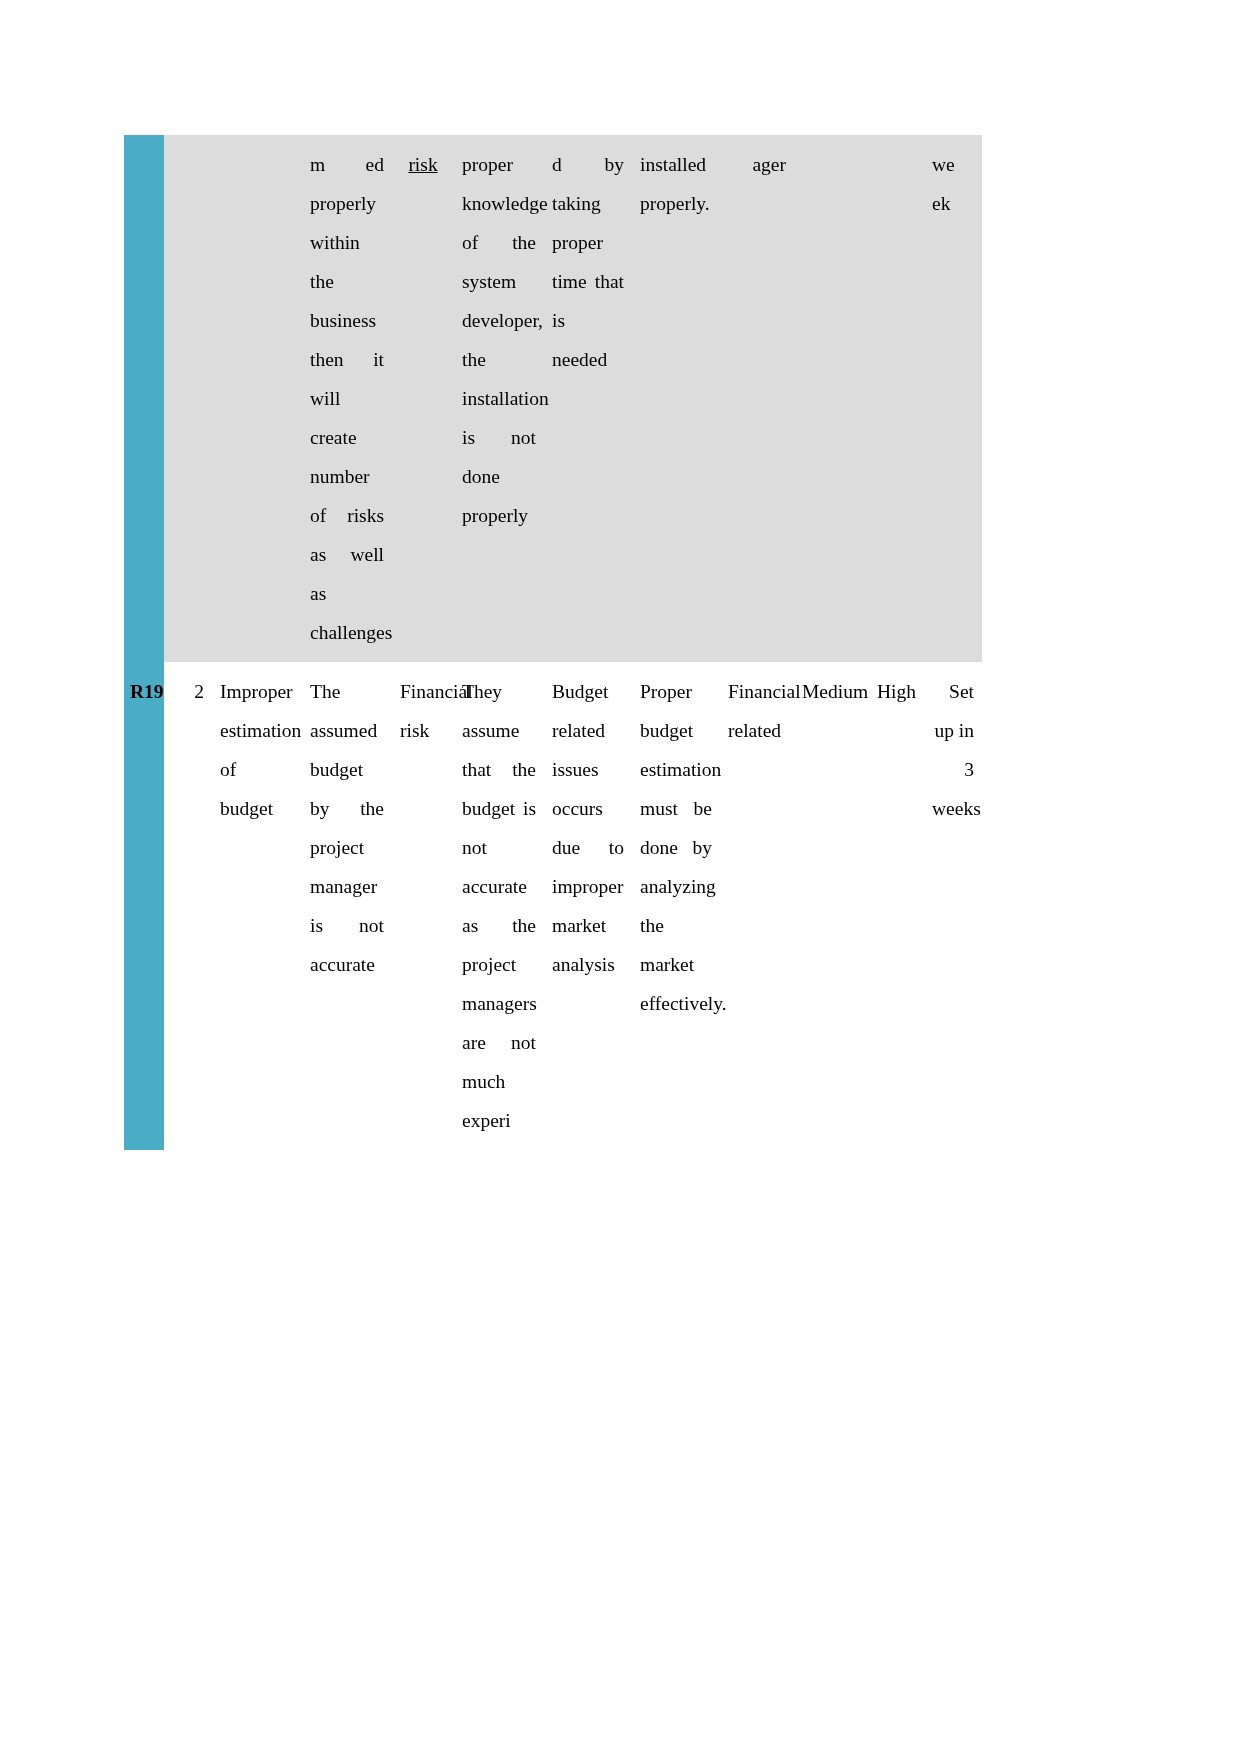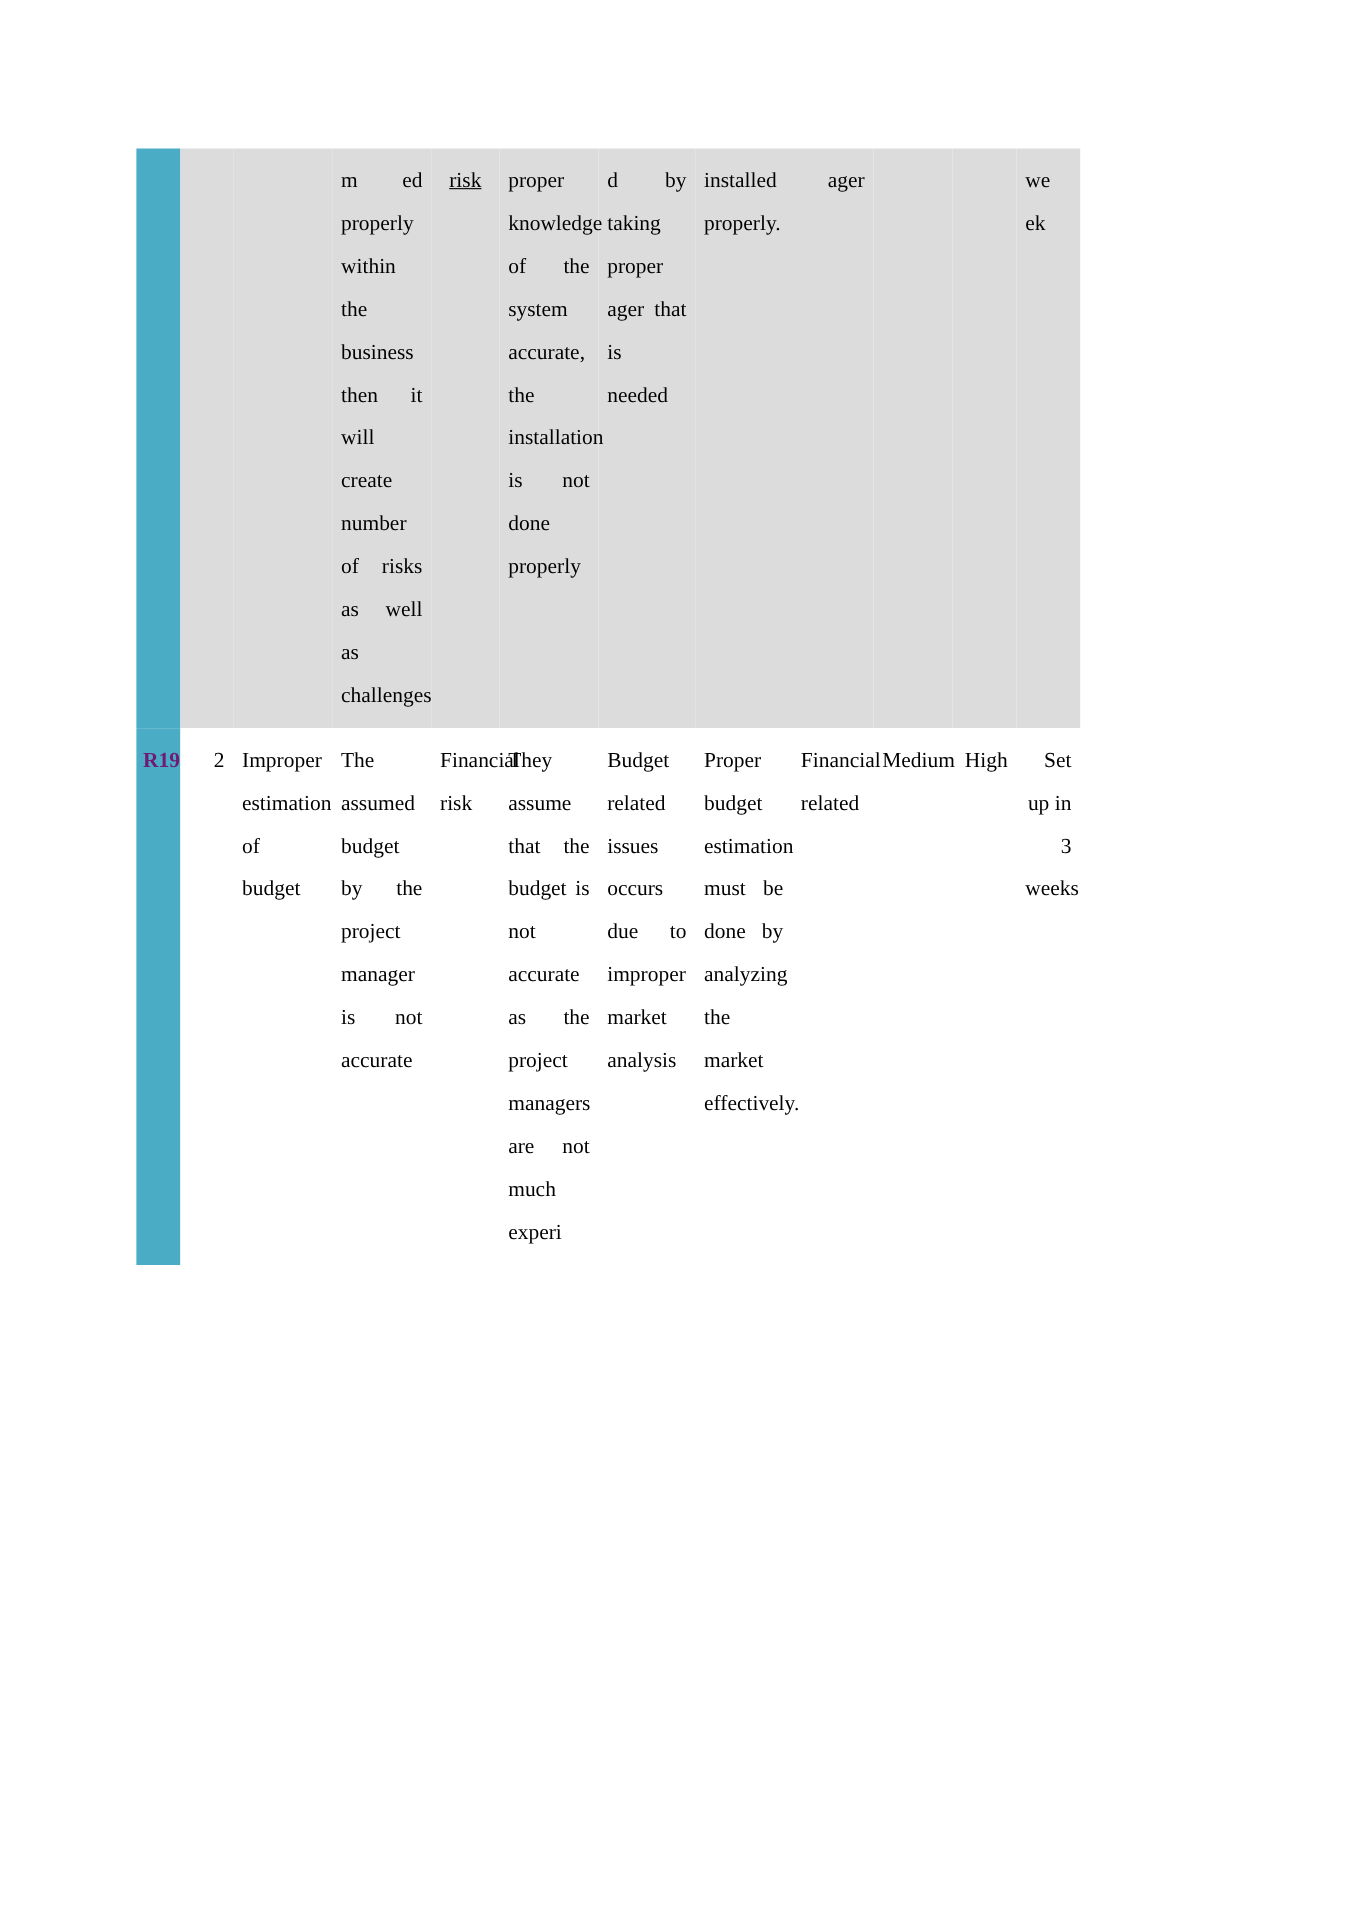--- a/index.html
+++ b/index.html
@@ -47,21 +47,21 @@
   }
   tr.row-data td.idcell {
     background: #4bacc6;
   }
   .cellpad {
     padding: 10px 8px 10px 8px;
     font-size: 19.5px;
     line-height: 39px;
   }
   .idcell .cellpad {
-    color: #701a75;
+    color: #000000;
     font-weight: bold;
     text-align: center;
     padding-left: 6px;
     padding-right: 6px;
   }
   .just { text-align: justify; text-align-last: left; }
   .jfull { text-align: justify; }
   .ctr { text-align: center; text-decoration: underline; }
   .lft { text-align: right; }
   .rgt { text-align: left; }
@@ -111,24 +111,24 @@
         <td>
           <div class="cellpad just"></div>
         </td>
         <td>
           <div class="cellpad jfull">m ed properly within the business then it will create number of risks as well as challenges</div>
         </td>
         <td>
           <div class="cellpad ctr">risk</div>
         </td>
         <td>
-          <div class="cellpad jfull">proper knowledge of the system accurate, the installation is not done properly</div>
+          <div class="cellpad jfull">proper knowledge of the system developer, the installation is not done properly</div>
         </td>
         <td>
-          <div class="cellpad jfull">d by taking proper ager that is needed</div>
+          <div class="cellpad jfull">d by taking proper time that is needed</div>
         </td>
         <td>
           <div class="cellpad jfull">installed properly.</div>
         </td>
         <td>
           <div class="cellpad lft">ager</div>
         </td>
         <td>
           <div class="cellpad ctr"></div>
         </td>

